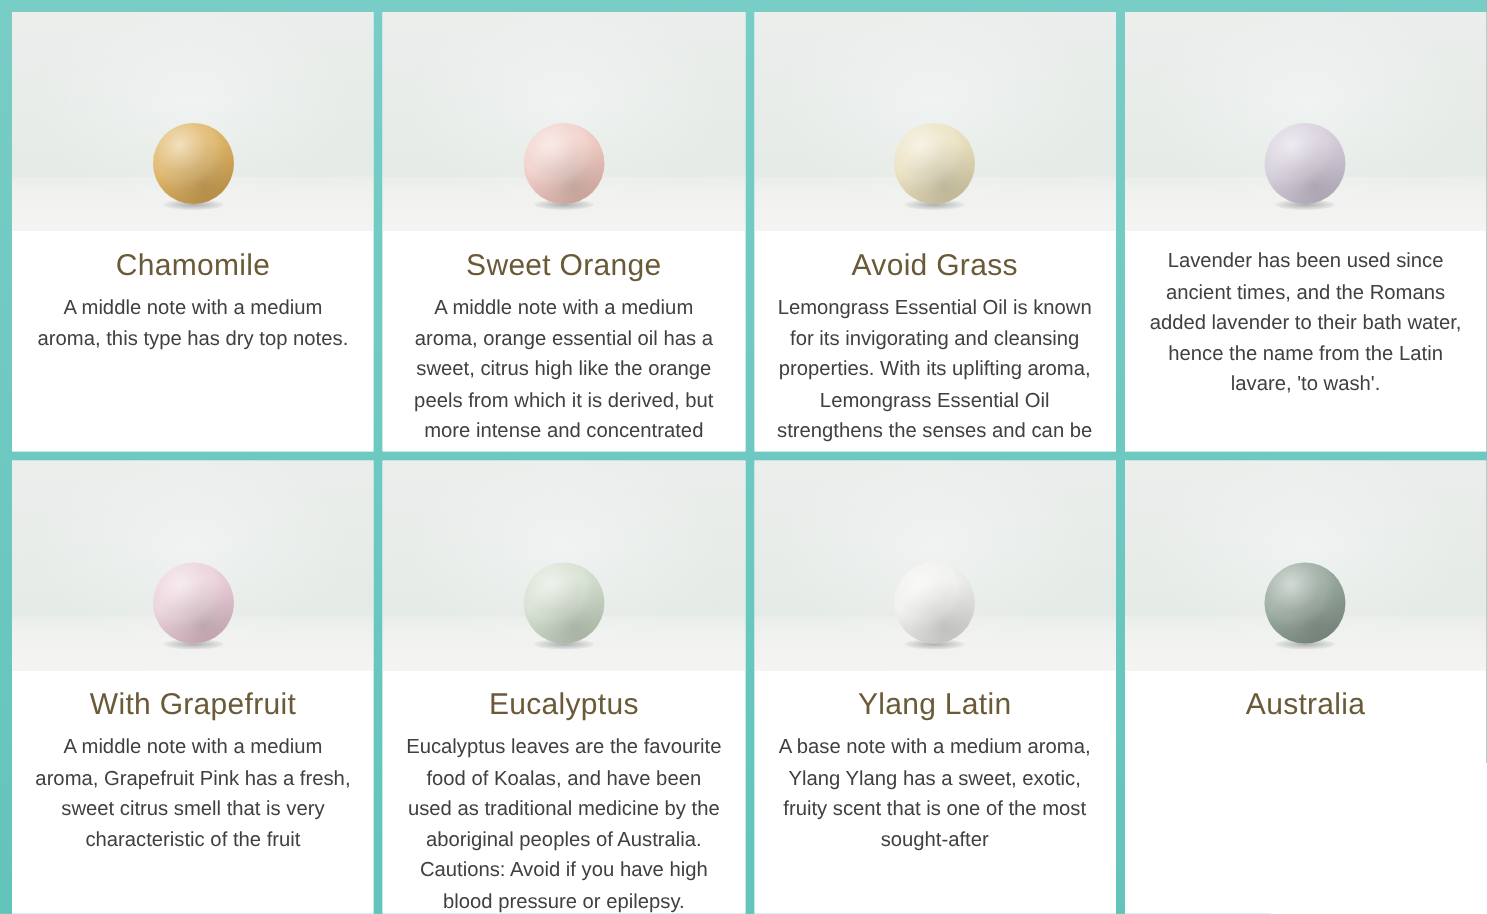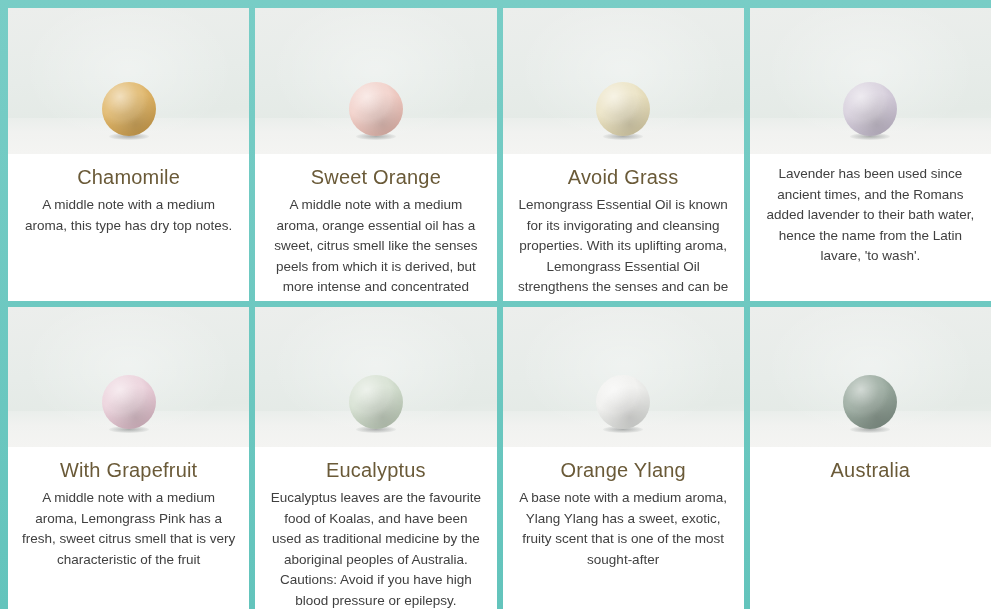--- a/index.html
+++ b/index.html
@@ -131,21 +131,21 @@
       <div class="photo">
         <div class="surface"></div>
         <div class="vignette"></div>
         <div class="bomb-wrap">
           <div class="shadow"></div>
           <div class="bomb" style="background: radial-gradient(circle at 36% 30%, rgb(242, 210, 203) 0%, rgb(242, 210, 203) 42%, rgb(224, 178, 168) 86%, rgb(224, 178, 168) 100%);"></div>
         </div>
       </div>
       <div class="body">
         <h3 class="title">Sweet Orange</h3>
-        <p class="desc">A middle note with a medium aroma, orange essential oil has a sweet, citrus smell like the senses peels from which it is derived, but more intense and concentrated</p>
+        <p class="desc">A middle note with a medium aroma, orange essential oil has a sweet, citrus high like the orange peels from which it is derived, but more intense and concentrated</p>
       </div>
     </div>
     <div class="card">
       <div class="photo">
         <div class="surface"></div>
         <div class="vignette"></div>
         <div class="bomb-wrap">
           <div class="shadow"></div>
           <div class="bomb" style="background: radial-gradient(circle at 36% 30%, rgb(236, 228, 198) 0%, rgb(236, 228, 198) 42%, rgb(214, 203, 164) 86%, rgb(214, 203, 164) 100%);"></div>
         </div>
@@ -172,21 +172,21 @@
       <div class="photo">
         <div class="surface"></div>
         <div class="vignette"></div>
         <div class="bomb-wrap">
           <div class="shadow"></div>
           <div class="bomb" style="background: radial-gradient(circle at 36% 30%, rgb(236, 212, 221) 0%, rgb(236, 212, 221) 42%, rgb(214, 180, 193) 86%, rgb(214, 180, 193) 100%);"></div>
         </div>
       </div>
       <div class="body">
         <h3 class="title">With Grapefruit</h3>
-        <p class="desc">A middle note with a medium aroma, Lemongrass Pink has a fresh, sweet citrus smell that is very characteristic of the fruit</p>
+        <p class="desc">A middle note with a medium aroma, Grapefruit Pink has a fresh, sweet citrus smell that is very characteristic of the fruit</p>
       </div>
     </div>
     <div class="card row2">
       <div class="photo">
         <div class="surface"></div>
         <div class="vignette"></div>
         <div class="bomb-wrap">
           <div class="shadow"></div>
           <div class="bomb" style="background: radial-gradient(circle at 36% 30%, rgb(216, 226, 212) 0%, rgb(216, 226, 212) 42%, rgb(185, 199, 180) 86%, rgb(185, 199, 180) 100%);"></div>
         </div>
@@ -199,21 +199,21 @@
     <div class="card row2">
       <div class="photo">
         <div class="surface"></div>
         <div class="vignette"></div>
         <div class="bomb-wrap">
           <div class="shadow"></div>
           <div class="bomb" style="background: radial-gradient(circle at 36% 30%, rgb(241, 241, 239) 0%, rgb(241, 241, 239) 42%, rgb(215, 217, 214) 86%, rgb(215, 217, 214) 100%);"></div>
         </div>
       </div>
       <div class="body">
-        <h3 class="title">Orange Ylang</h3>
+        <h3 class="title">Ylang Latin</h3>
         <p class="desc">A base note with a medium aroma, Ylang Ylang has a sweet, exotic, fruity scent that is one of the most sought-after</p>
       </div>
     </div>
     <div class="card row2">
       <div class="photo">
         <div class="surface"></div>
         <div class="vignette"></div>
         <div class="bomb-wrap">
           <div class="shadow"></div>
           <div class="bomb" style="background: radial-gradient(circle at 36% 30%, rgb(157, 173, 162) 0%, rgb(157, 173, 162) 42%, rgb(125, 141, 131) 86%, rgb(125, 141, 131) 100%);"></div>

